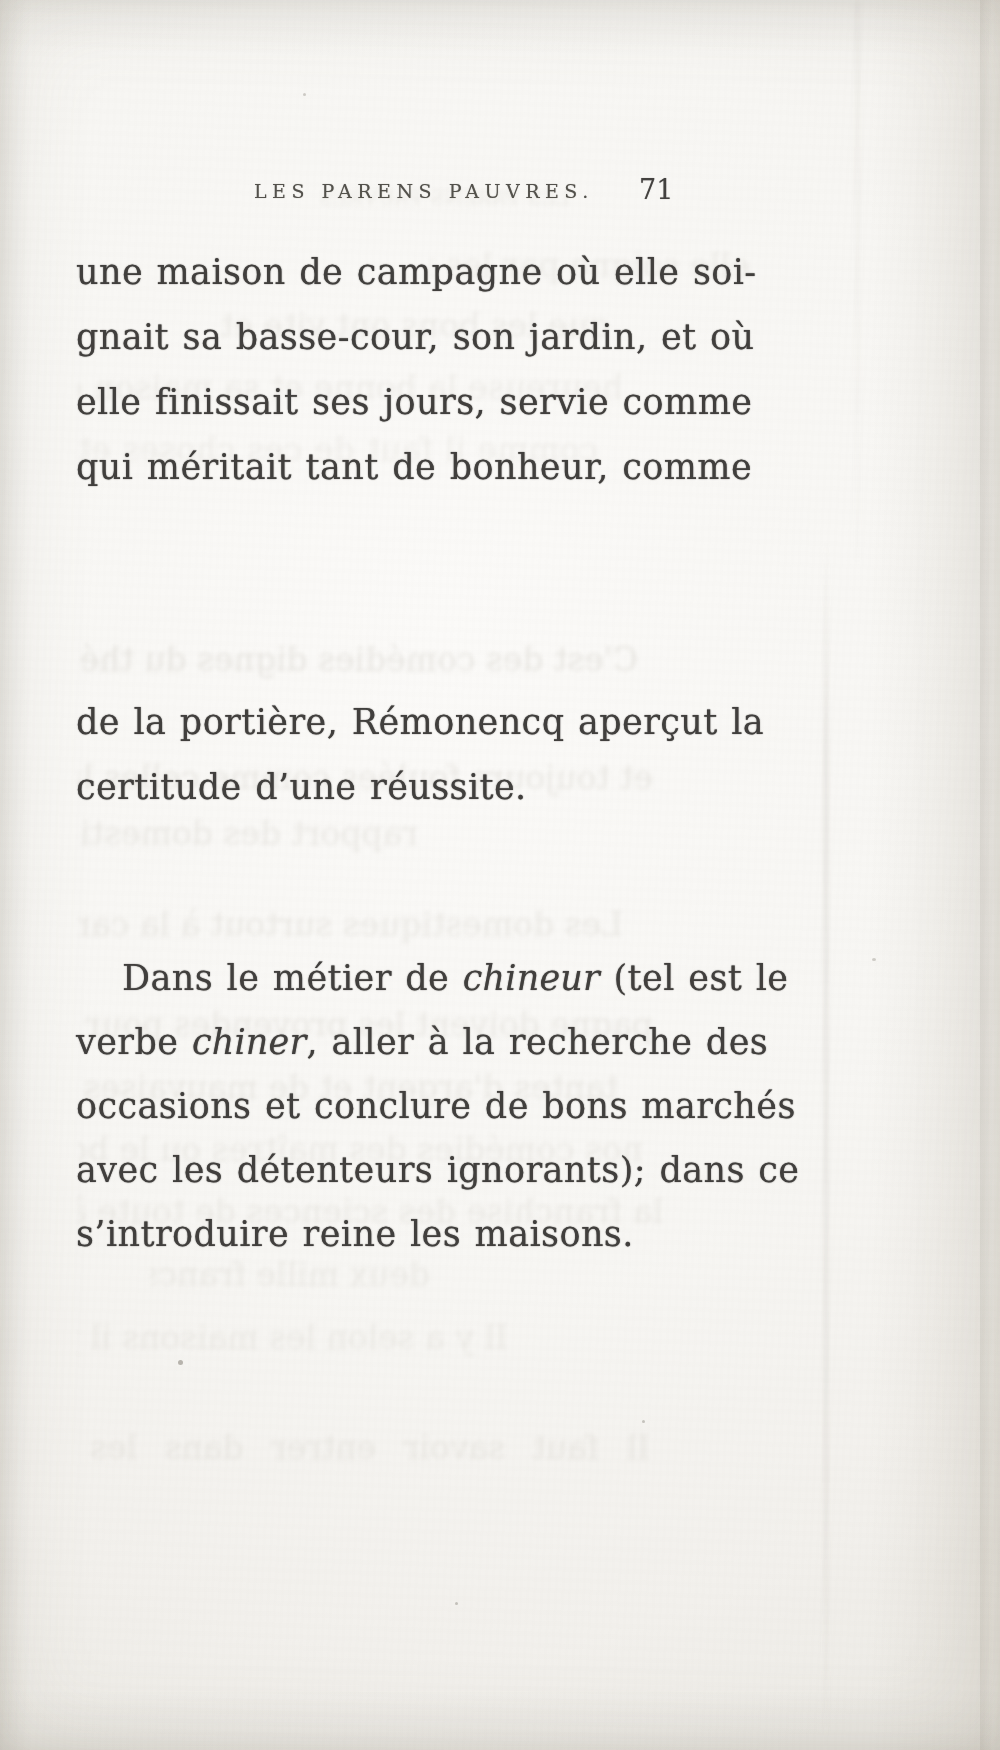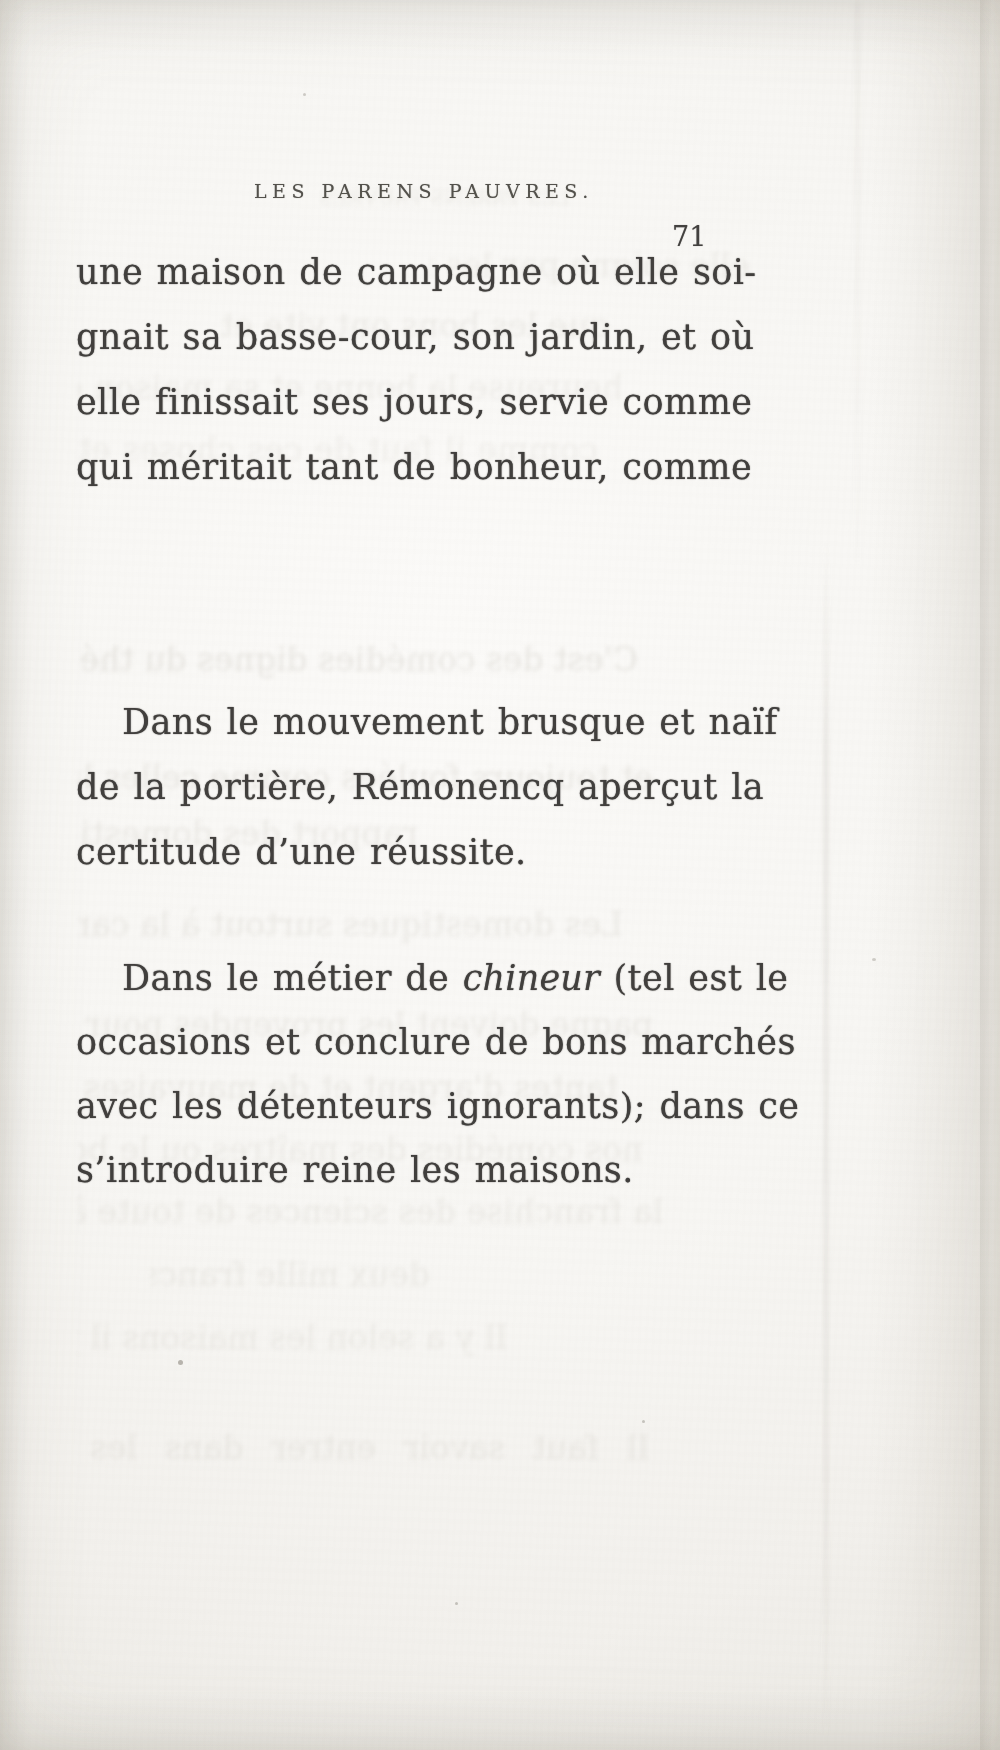--- a/index.html
+++ b/index.html
@@ -25,22 +25,22 @@
     background:linear-gradient(90deg, rgba(118,110,96,0.12), rgba(118,110,96,0));}
   .crease-c{position:absolute;left:856px;top:0;width:3px;height:560px;filter:blur(2.5px);
     background:linear-gradient(180deg, rgba(135,127,112,0.10), rgba(135,127,112,0.02));}
 
   .header{position:absolute;top:176px;left:0;width:1000px;height:40px;}
   .running-title{
     position:absolute;left:254px;top:4px;
     font-size:19px;letter-spacing:5.5px;color:#3d3b35;opacity:.88;
     text-shadow:0 0 1px rgba(61,59,53,.55);white-space:nowrap;}
   .page-number{
-    position:absolute;left:672px;top:-2px;
-    font-size:27px;color:#343230;opacity:.92;text-shadow:0 0 1px rgba(52,50,48,.5);margin-top:47px;}
+    position:absolute;left:639px;top:-2px;
+    font-size:27px;color:#343230;opacity:.92;text-shadow:0 0 1px rgba(52,50,48,.5);}
 
   .para{position:absolute;left:76px;width:672px;color:#343230;}
   .line{
     display:block;font-size:35px;white-space:nowrap;
     text-align:justify;-moz-text-align-last:justify;text-align-last:justify;
     letter-spacing:.4px;word-spacing:2px;opacity:.93;
     text-shadow:0 0 1px rgba(42,40,36,.72), 0 0 2.5px rgba(42,40,36,.16);}
   .line.last{text-align-last:left;-moz-text-align-last:left;}
   .line.indent{text-indent:46px;}
   .line .it{font-style:italic;letter-spacing:.2px;}
@@ -91,26 +91,26 @@
   </div>
 
   <div id="text-layer">
       <div class="para" style="top: 240px;">
         <div class="line" style="line-height: 65px;"><span>une maison de campagne où elle soi-</span></div>
         <div class="line" style="line-height: 65px;"><span>gnait sa basse-cour, son jardin, et où</span></div>
         <div class="line" style="line-height: 65px;"><span>elle finissait ses jours, servie comme</span></div>
         <div class="line" style="line-height: 65px;"><span>qui méritait tant de bonheur, comme</span></div>
       </div>
       <div class="para" style="top: 690px;">
-        <div class="line indent" style="line-height: 65px;"><span>Dans le mouvement brusque et naïf</span></div>
         <div class="line" style="line-height: 65px;"><span>de la portière, Rémonencq aperçut la</span></div>
         <div class="line last" style="line-height: 65px;"><span>certitude d’une réussite.</span></div>
       </div>
       <div class="para" style="top: 946px;">
         <div class="line indent" style="line-height: 64px;"><span>Dans le métier de </span><span class="it">chineur</span><span> (tel est le</span></div>
+        <div class="line" style="line-height: 64px;"><span>verbe </span><span class="it">chiner</span><span>, aller à la recherche des</span></div>
         <div class="line" style="line-height: 64px;"><span>occasions et conclure de bons marchés</span></div>
         <div class="line" style="line-height: 64px;"><span>avec les détenteurs ignorants); dans ce</span></div>
         <div class="line last" style="line-height: 64px;"><span>s’introduire reine les maisons.</span></div>
       </div>
     </div>
 
   <div class="speck s1"></div>
   <div class="speck s2"></div>
   <div class="speck s3"></div>
   <div class="speck s4"></div>

